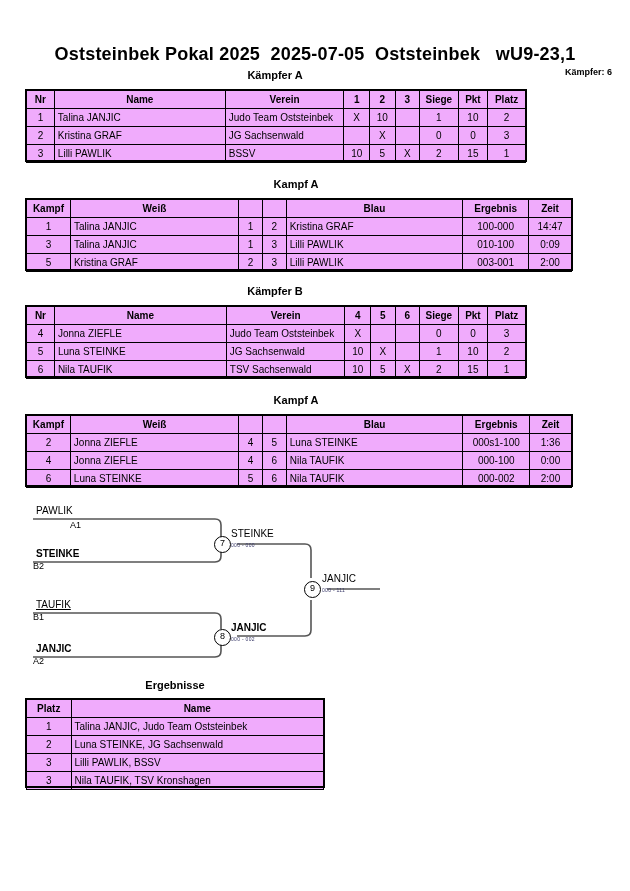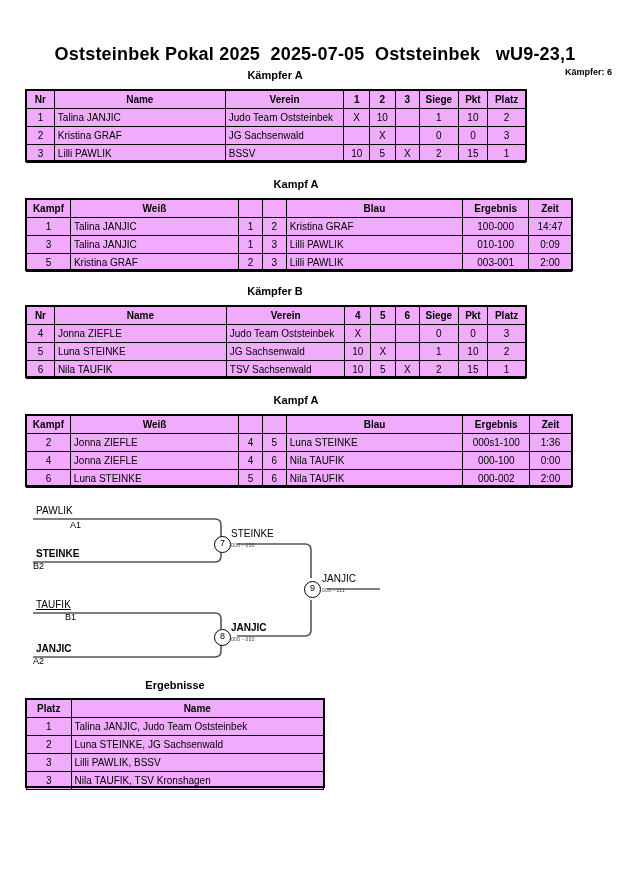--- a/index.html
+++ b/index.html
@@ -328,21 +328,21 @@
     <path d="M 327 589 L 380 589" fill="none" stroke="#555" stroke-width="1.6"></path>
   </svg>
 
   <div class="bk-label" style="left:36px; top:505px;">PAWLIK</div>
   <div class="bk-label sm" style="left:33px; top:520px;margin-left:37px;">A1</div>
 
   <div class="bk-label b" style="left:36px; top:548px;">STEINKE</div>
   <div class="bk-label sm" style="left:33px; top:561px;">B2</div>
 
   <div class="bk-label" style="left:36px; top:599px;text-decoration:underline;">TAUFIK</div>
-  <div class="bk-label sm" style="left:33px; top:612px;margin-left:32px;">B1</div>
+  <div class="bk-label sm" style="left:33px; top:612px;">B1</div>
 
   <div class="bk-label b" style="left:36px; top:643px;">JANJIC</div>
   <div class="bk-label sm" style="left:33px; top:656px;">A2</div>
 
   <div class="node" style="left:214px; top:536px;">7</div>
   <div class="bk-label" style="left:231px; top:528px;">STEINKE</div>
   <div class="bk-score" style="left:231px; top:542px;">000 - 000</div>
 
   <div class="node" style="left:214px; top:629px;">8</div>
   <div class="bk-label b" style="left:231px; top:622px;">JANJIC</div>

